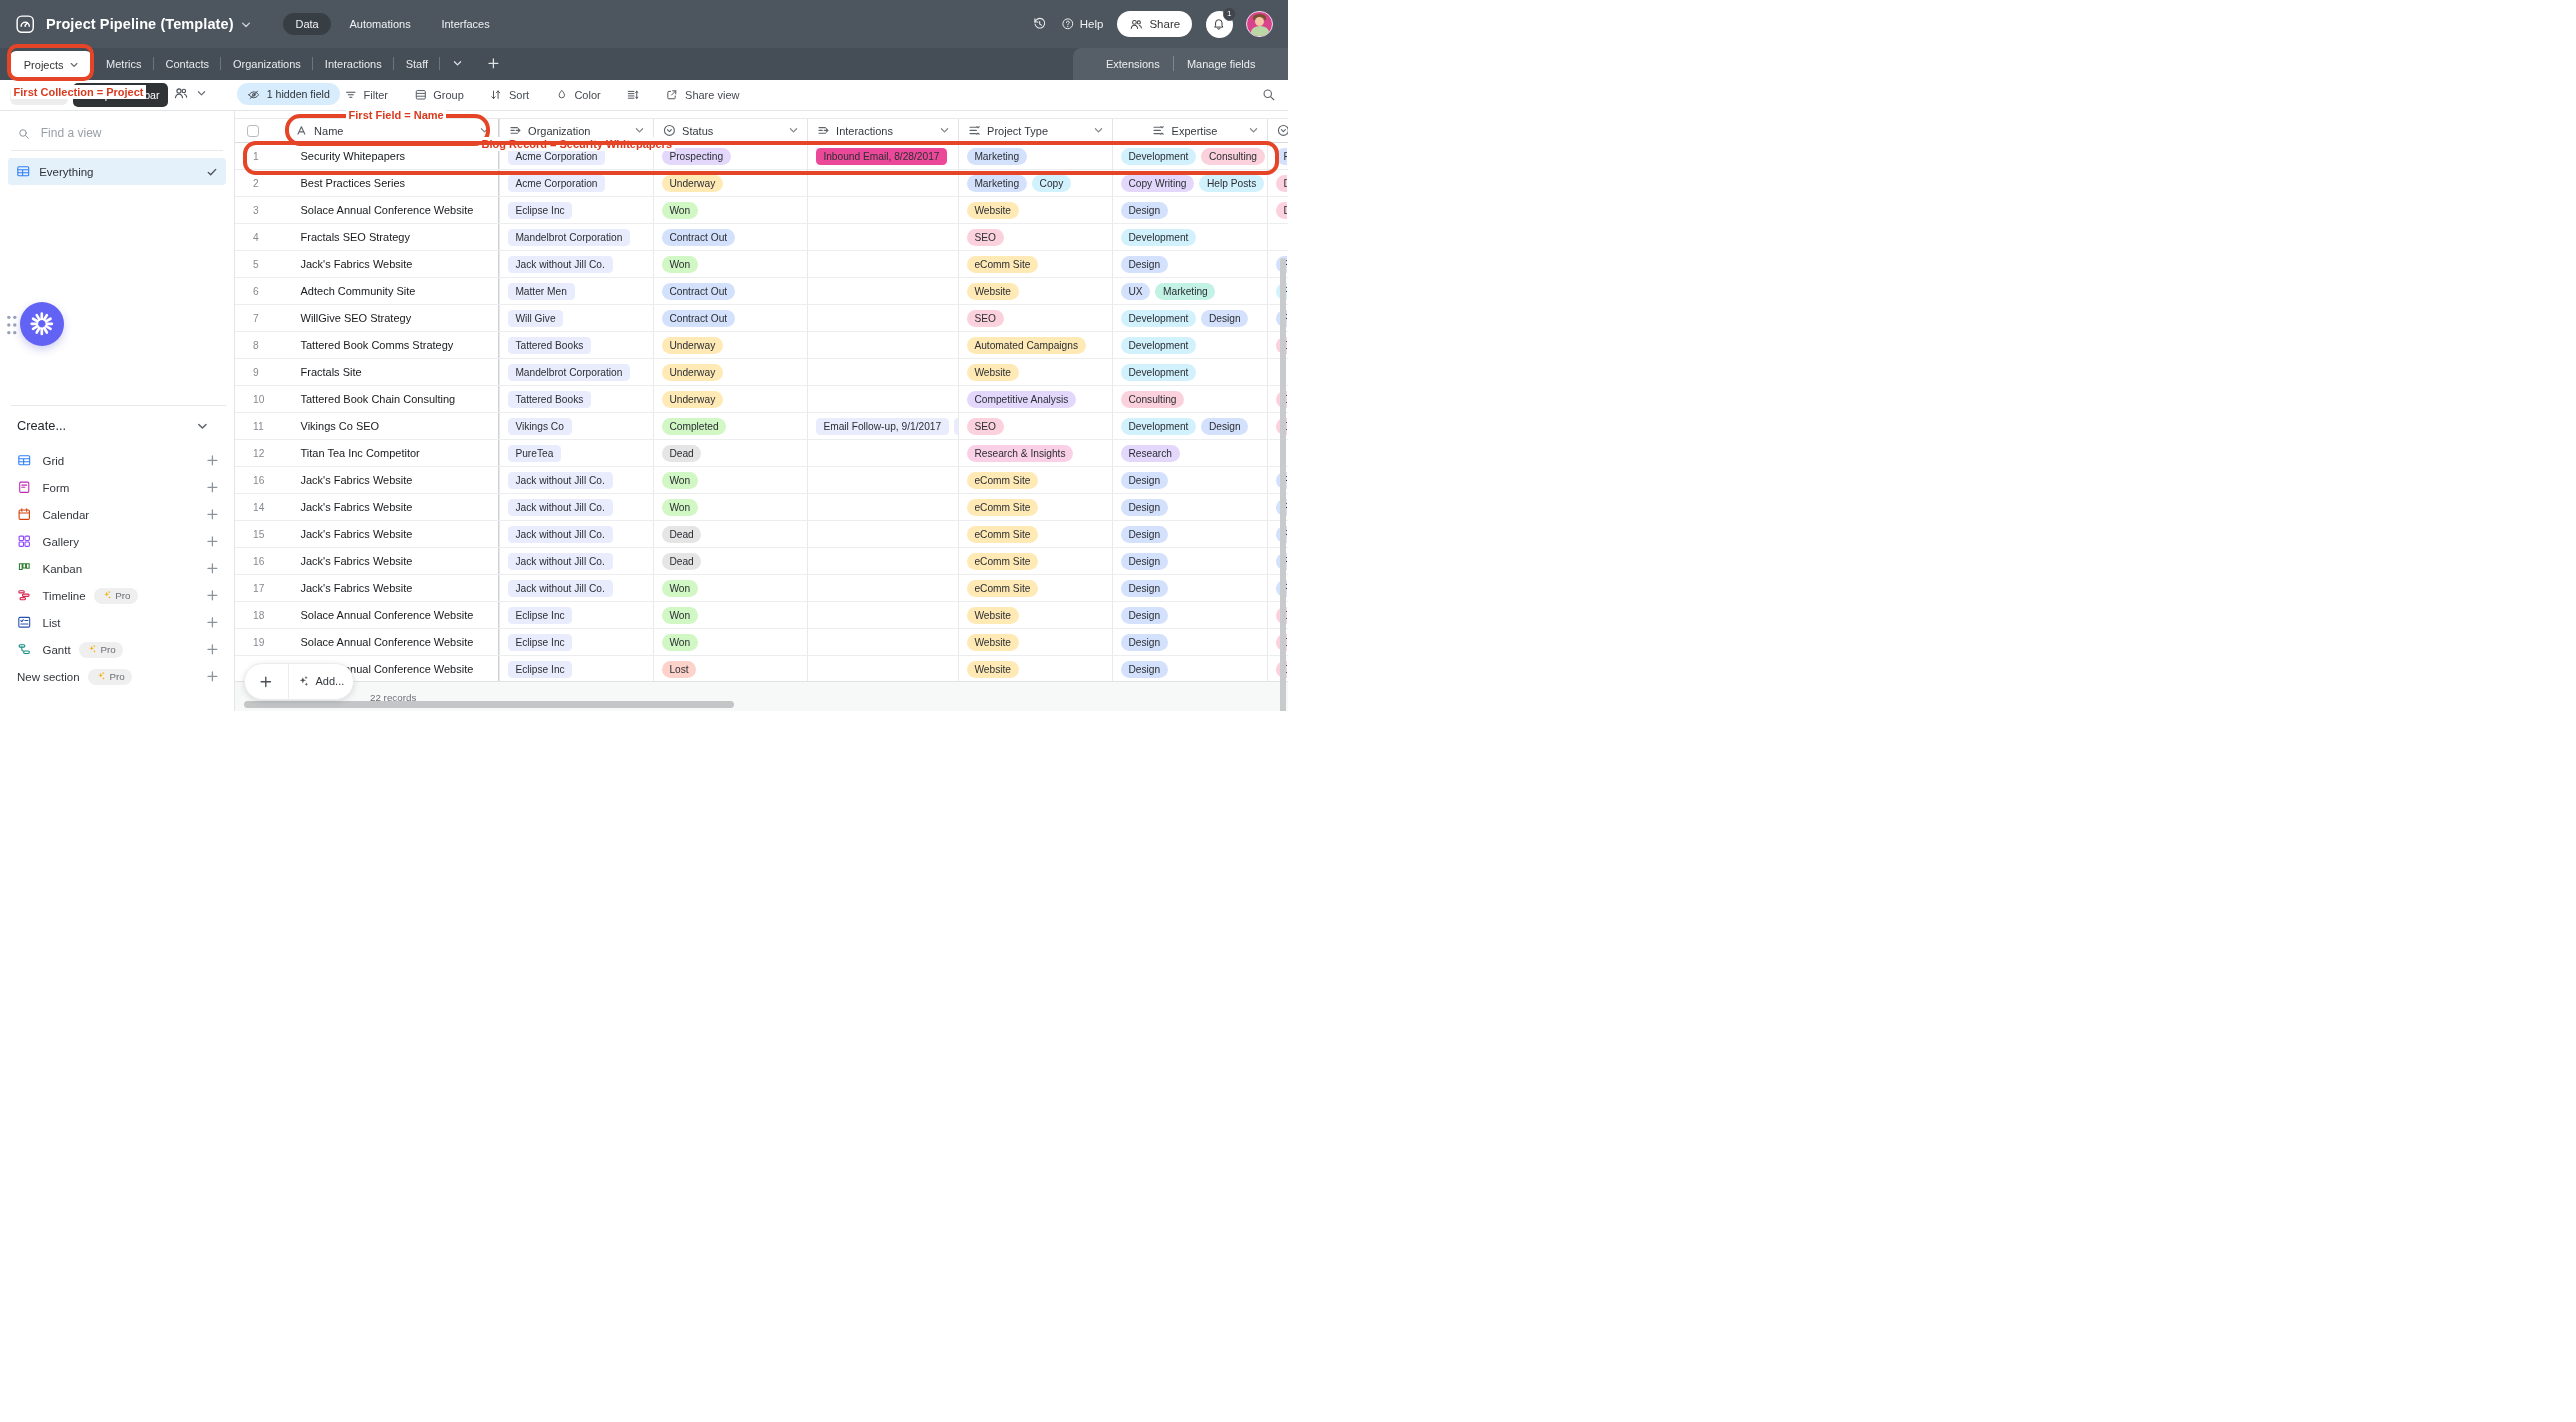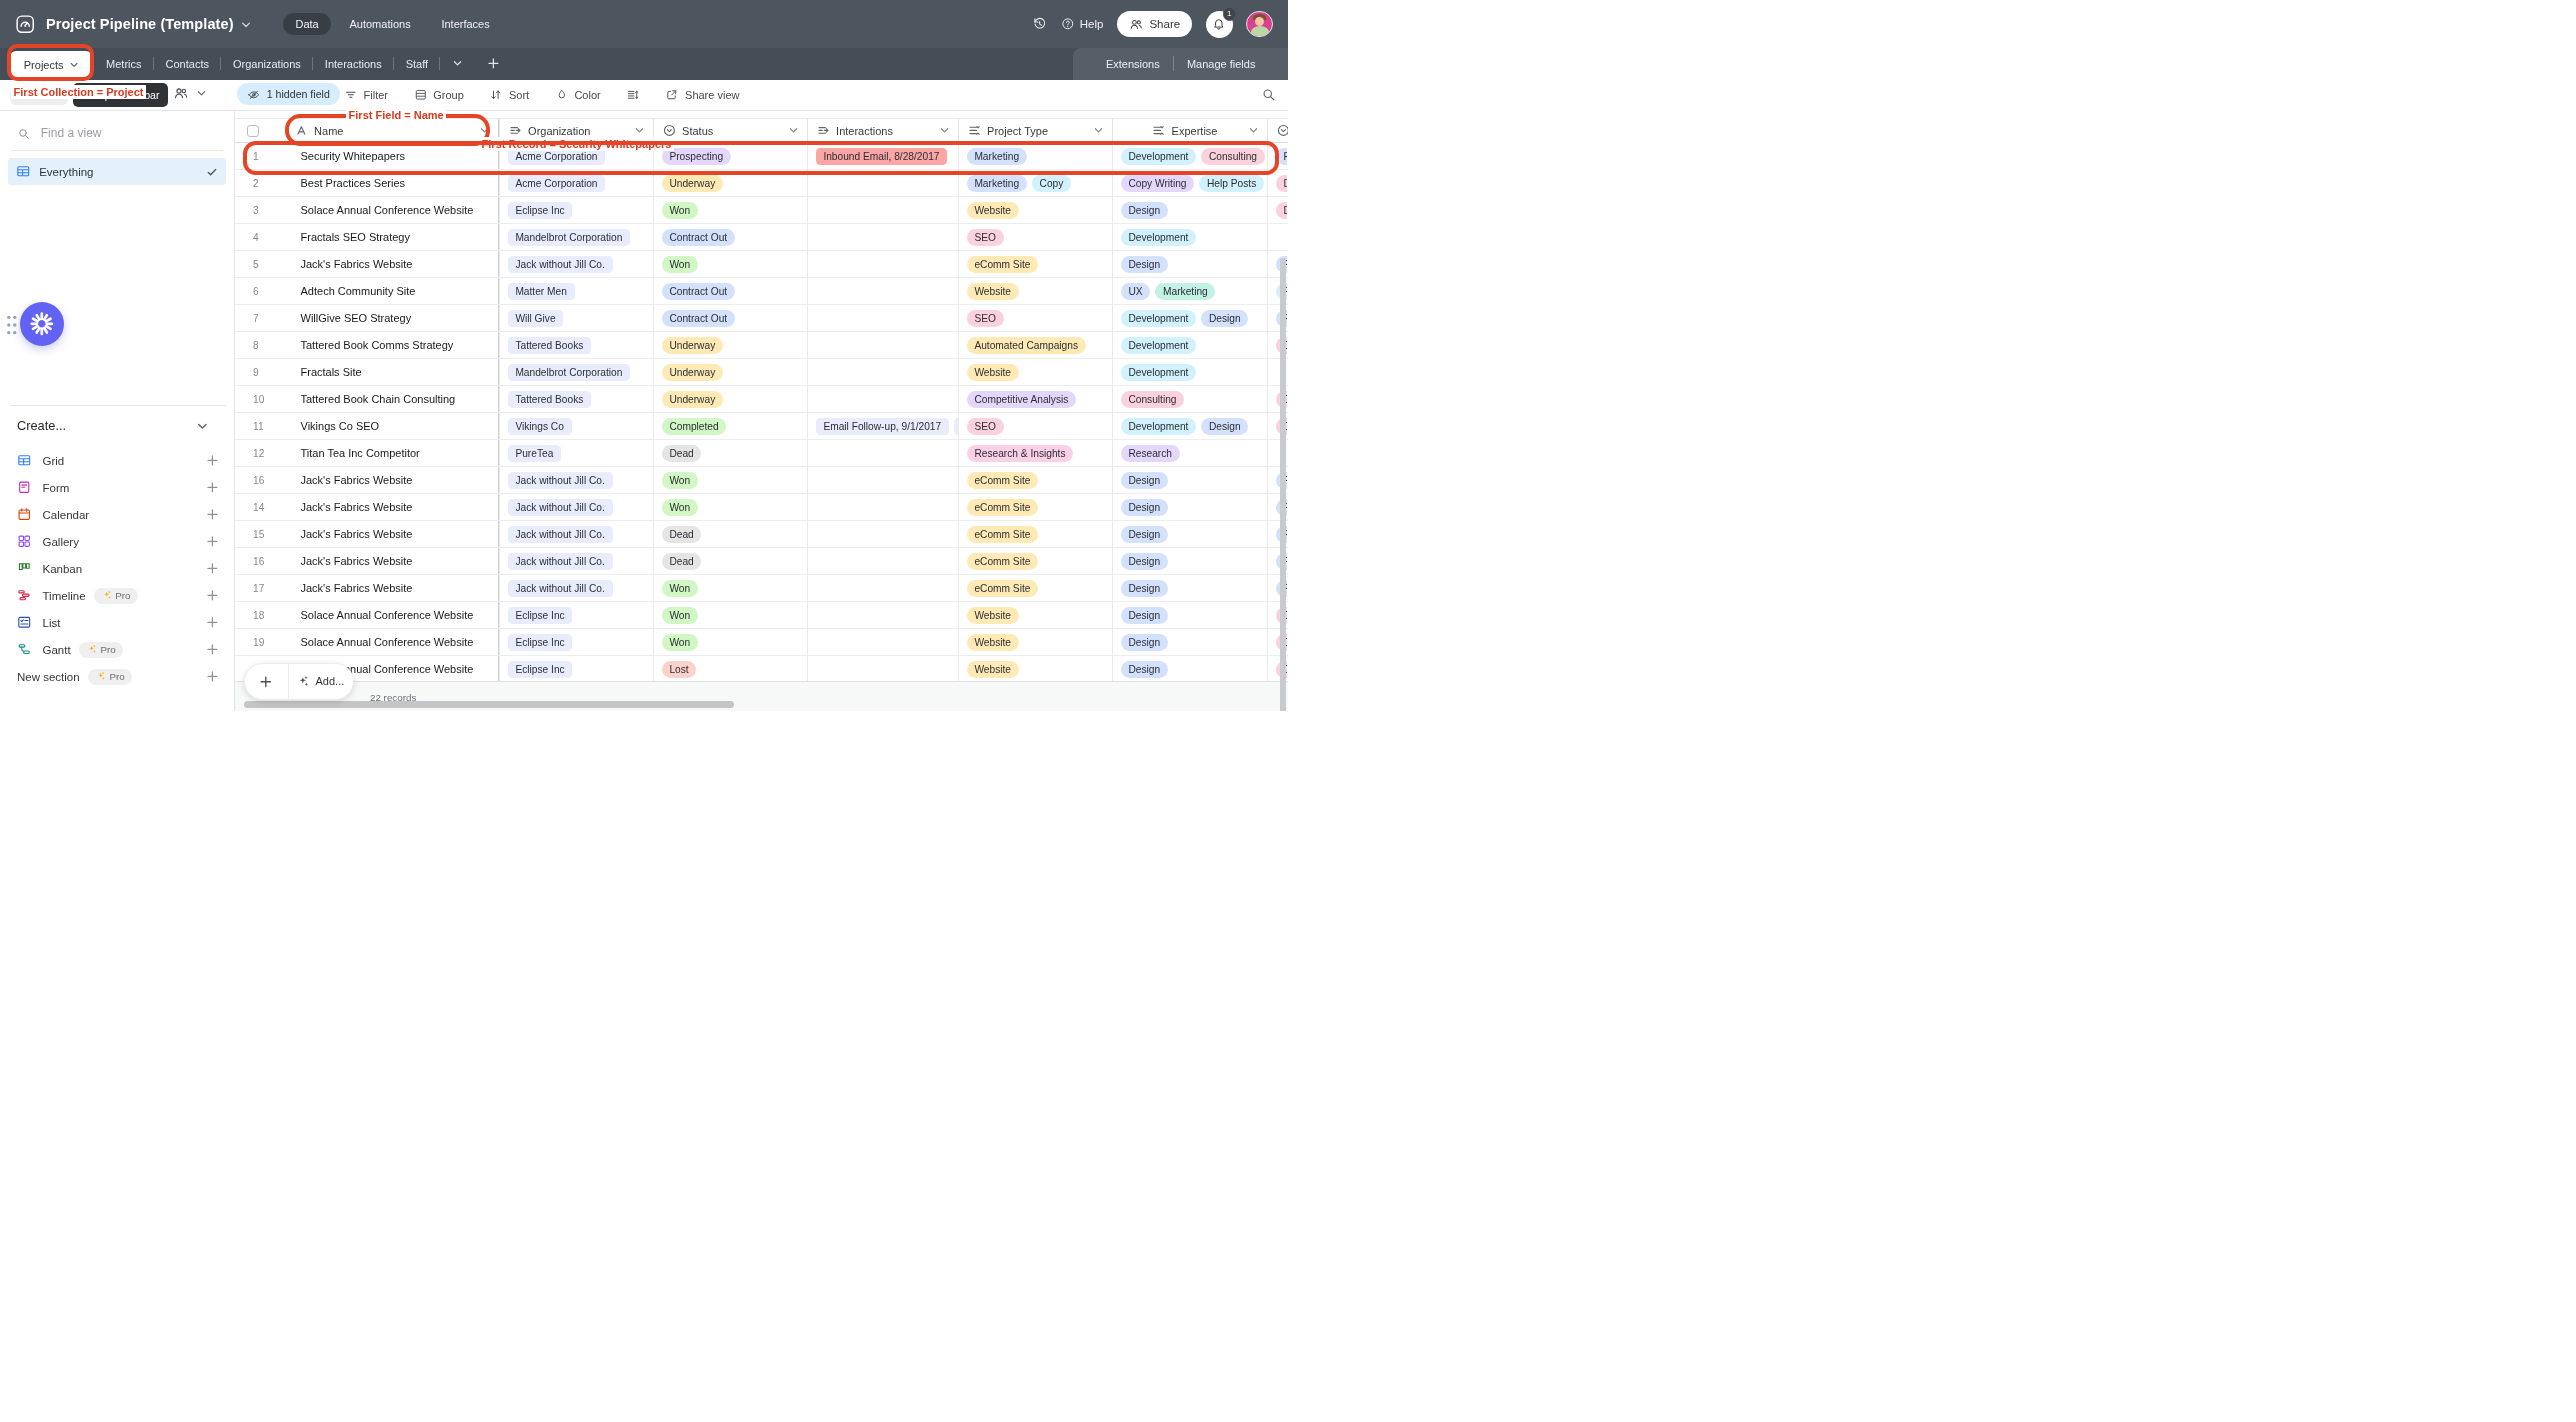--- a/index.html
+++ b/index.html
@@ -650,21 +650,21 @@
         <div class="gcell name" style="width: 213px;">
           <span>Security Whitepapers</span>
         </div>
         <div class="gcell" style="width: 154px;">
           <span class="pill linkrec" style="background: rgb(233, 236, 252);">Acme Corporation</span>
         </div>
         <div class="gcell" style="width: 154px;">
           <span class="pill" style="background: rgb(227, 215, 252);">Prospecting</span>
         </div>
         <div class="gcell" style="width: 151px;">
-          <span class="pill linkrec" style="background: #fca5a5;">Inbound Email, 8/28/2017</span>
+          <span class="pill linkrec" style="background: #ec4899;">Inbound Email, 8/28/2017</span>
         </div>
         <div class="gcell" style="width: 154px;">
           <span class="pill" style="background: rgb(211, 225, 252);">Marketing</span>
         </div>
         <div class="gcell" style="width: 155px;">
           <span class="pill" style="background: rgb(209, 241, 253);">Development</span>
           <span class="pill" style="background: rgb(251, 209, 221);">Consulting</span>
         </div>
         <div class="gcell" style="width: 20.4px;">
           <span class="pill ovf" style="background: rgb(211, 225, 252);">Re</span>
@@ -1151,15 +1151,15 @@
   </div>
   <span class="records">22 records</span>
   <div class="hscroll"></div>
   <div class="vscroll"></div>
 </main>
 
 <div class="ann ann-box" style="left:6.8px; top:44px; width:87px; height:37px; z-index:46;"></div>
 <div class="ann ann-text" style="left:11px; top:85px; z-index:55;">First Collection = Project</div>
 <div class="ann ann-box" style="left:285px; top:114px; width:205px; height:31.5px; border-radius:15.3px;"></div>
 <div class="ann ann-text" style="left:346px; top:108px;">First Field = Name</div>
-<div class="ann ann-text" style="left:479px; top:137px;">First Record = Security Whitepapers</div>
+<div class="ann ann-text" style="left:479px; top:137px;">Blog Record = Security Whitepapers</div>
 <div class="ann ann-box" style="left:243px; top:141px; width:1036px; height:34px; border-radius:12.8px;"></div>
 
 
 </body></html>

